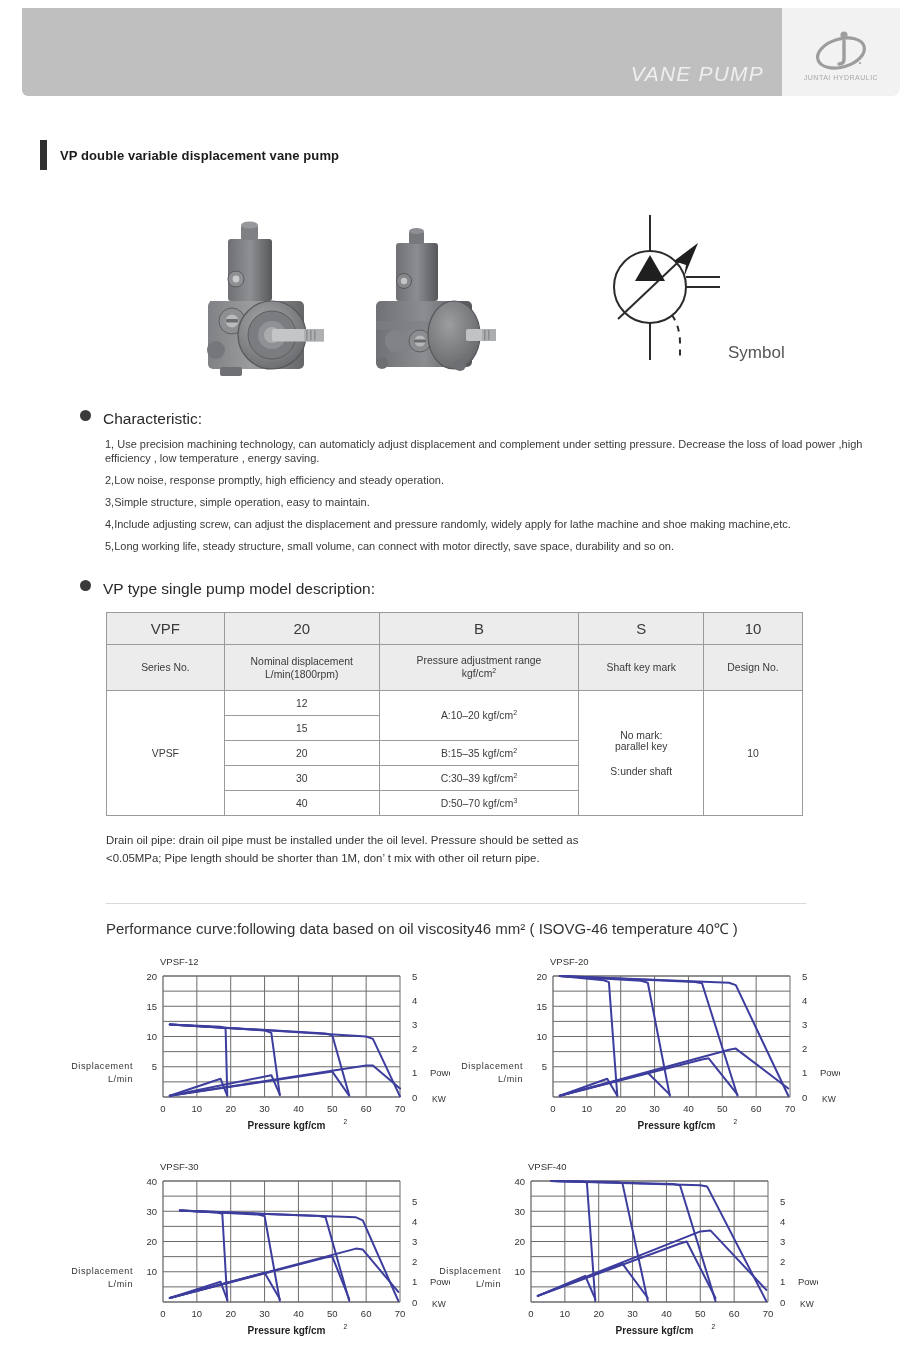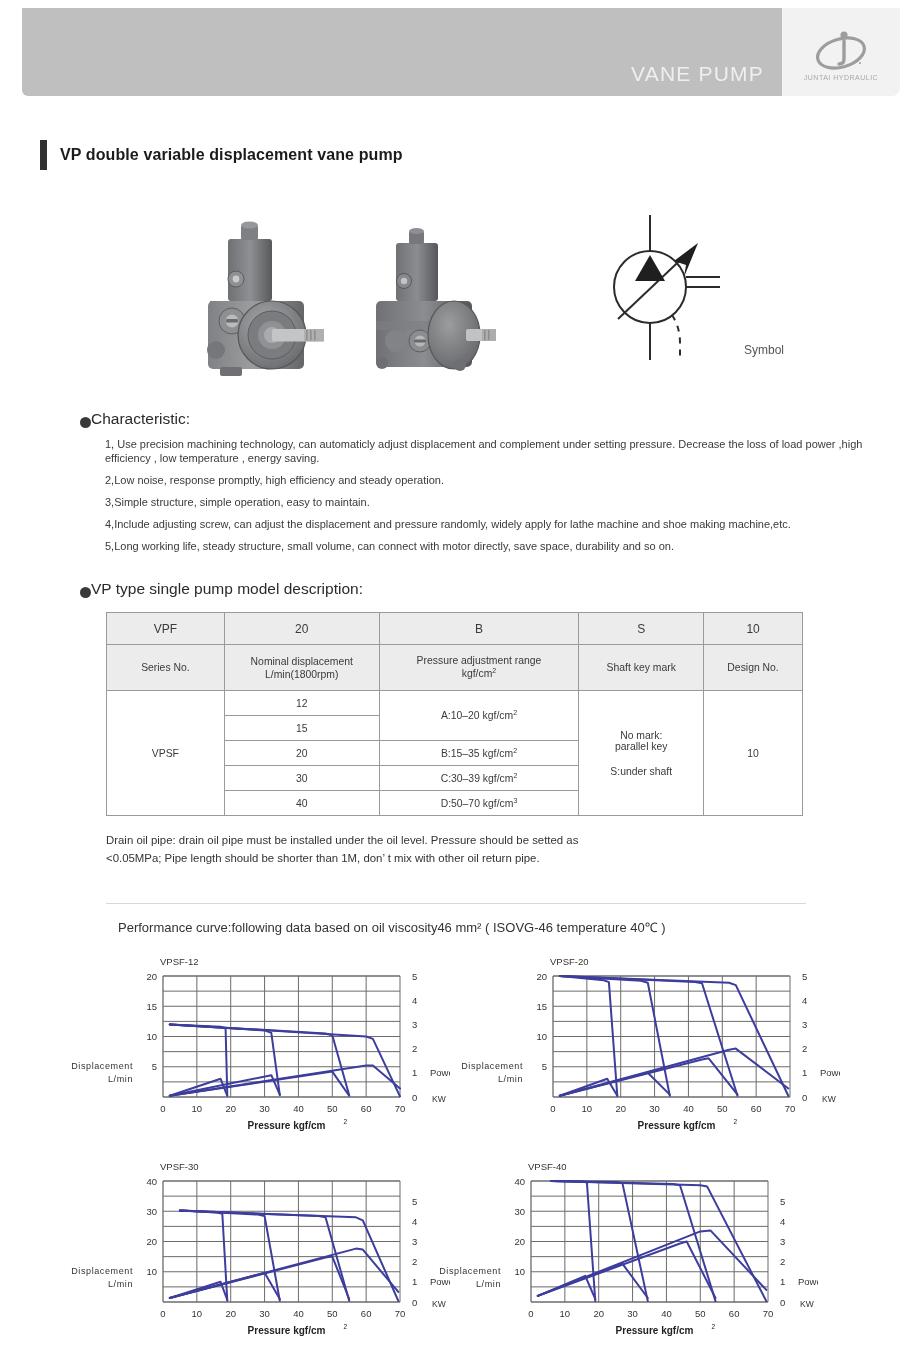--- a/index.html
+++ b/index.html
@@ -19,20 +19,21 @@
     width: 878px; height: 88px;
     border-radius: 0 0 8px 8px;
     display: flex; align-items: stretch;
   }
   .header-bar {
     flex: 1;
     background: #bfbfbf;
     border-radius: 0 0 0 6px;
     display: flex; align-items: flex-end; justify-content: flex-end;
     padding: 0 18px 10px 12px;
+    font-style: italic;
   }
   .header-title {
     color: #efefef;
     font-size: 21px;
     letter-spacing: 1.2px;
     font-weight: 400;
   }
   .header-logo {
     width: 118px;
     background: #f2f2f2;
@@ -50,40 +51,40 @@
     white-space: nowrap;
   }
 
   
   .page-title-row {
     position: absolute; left: 40px; top: 140px;
     display: flex; align-items: center; gap: 13px;
   }
   .title-accent { width: 7px; height: 30px; background: #303030; }
   .page-title {
-    font-size: 16px; font-weight: bold; color: #1b1b1b;
+    font-size: 13px; font-weight: bold; color: #1b1b1b;
     letter-spacing: 0.1px;
   }
 
   
   .product-row { position: absolute; left: 0; top: 205px; width: 922px; height: 185px; }
 
   .pump { position: absolute; }
   .pump svg { display: block; }
 
   .symbol-wrap { position: absolute; left: 588px; top: 10px; }
   .symbol-caption {
-    position: absolute; left: 744px; top: 138px;
-    font-size: 12px; color: #555;
+    position: absolute; left: 728px; top: 138px;
+    font-size: 17px; color: #555;
   }
 
   
   .section-head {
     position: absolute;
-    display: flex; align-items: flex-end; 
+    display: flex; align-items: flex-start; gap: 12px;
   }
   .bullet { width: 11px; height: 11px; border-radius: 50%; background: #3a3a3a; }
   .section-head-text { font-size: 15.5px; color: #2a2a2a; }
 
   .char-list {
     position: absolute; left: 105px; top: 437px;
     width: 800px;
   }
   .char-item {
     font-size: 11px; line-height: 1.28;
@@ -96,38 +97,38 @@
     width: 697px;
     border-collapse: collapse;
     font-size: 10.4px; color: #3a3a3a;
   }
   .model-table td {
     border: 1px solid #9a9a9a;
     text-align: center;
     vertical-align: middle;
     padding: 4px 3px;
   }
-  .model-table .hdr { background: #ececec; font-size: 12px; height: 32px; }
+  .model-table .hdr { background: #ececec; font-size: 15px; height: 32px; }
   .model-table .sub { background: #ececec; height: 46px; line-height: 1.25; }
   .model-table .disp-cell { height: 25px; }
   .sup { font-size: 7px; vertical-align: super; }
 
   
   .notes {
     position: absolute; left: 106px; top: 831px;
     width: 740px;
     font-size: 11.4px; line-height: 1.62; color: #333;
   }
   .divider {
     position: absolute; left: 106px; top: 903px;
     width: 700px; height: 1px; background: #d8d8d8;
   }
   .perf-note {
-    position: absolute; left: 118px; top: 918px;
-    font-size: 13px; color: #333; text-align: right;
+    position: absolute; left: 106px; top: 918px;
+    font-size: 15px; color: #333; text-align: right;
   }
 
   
   .chart { position: absolute; }
   .chart svg { display: block; }
 </style>
 </head>
 <body>
 
 <div class="header">

